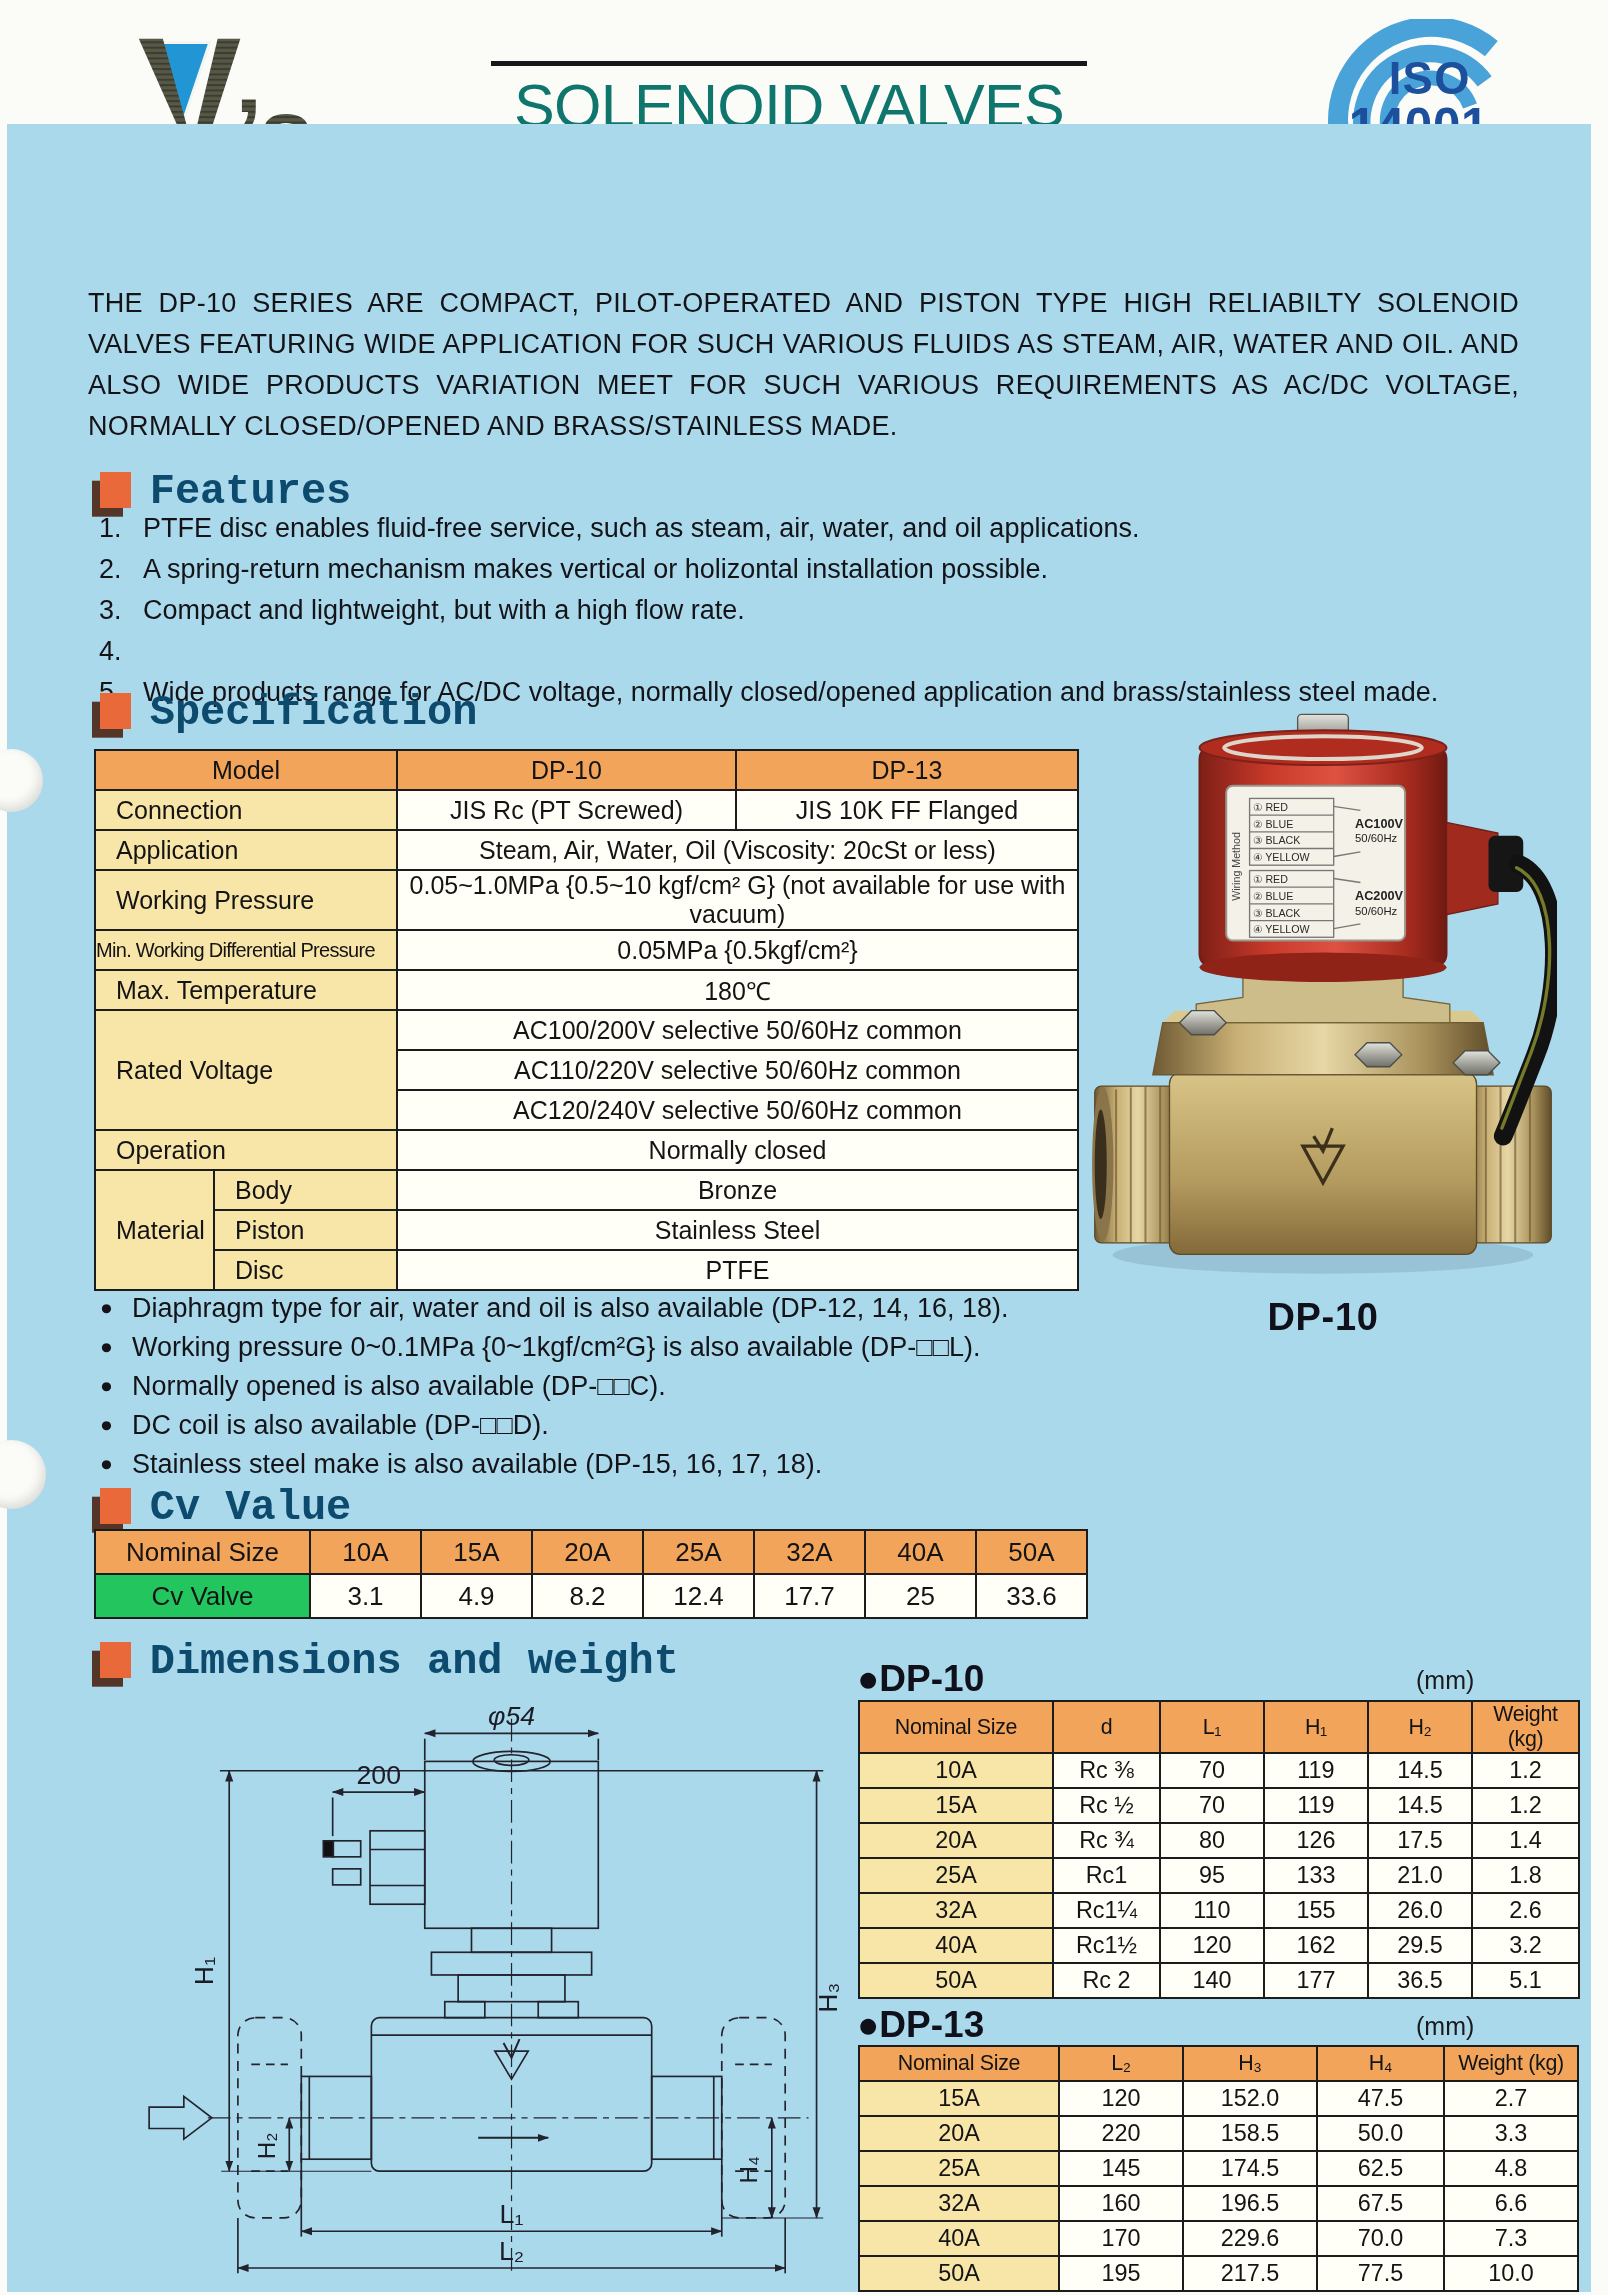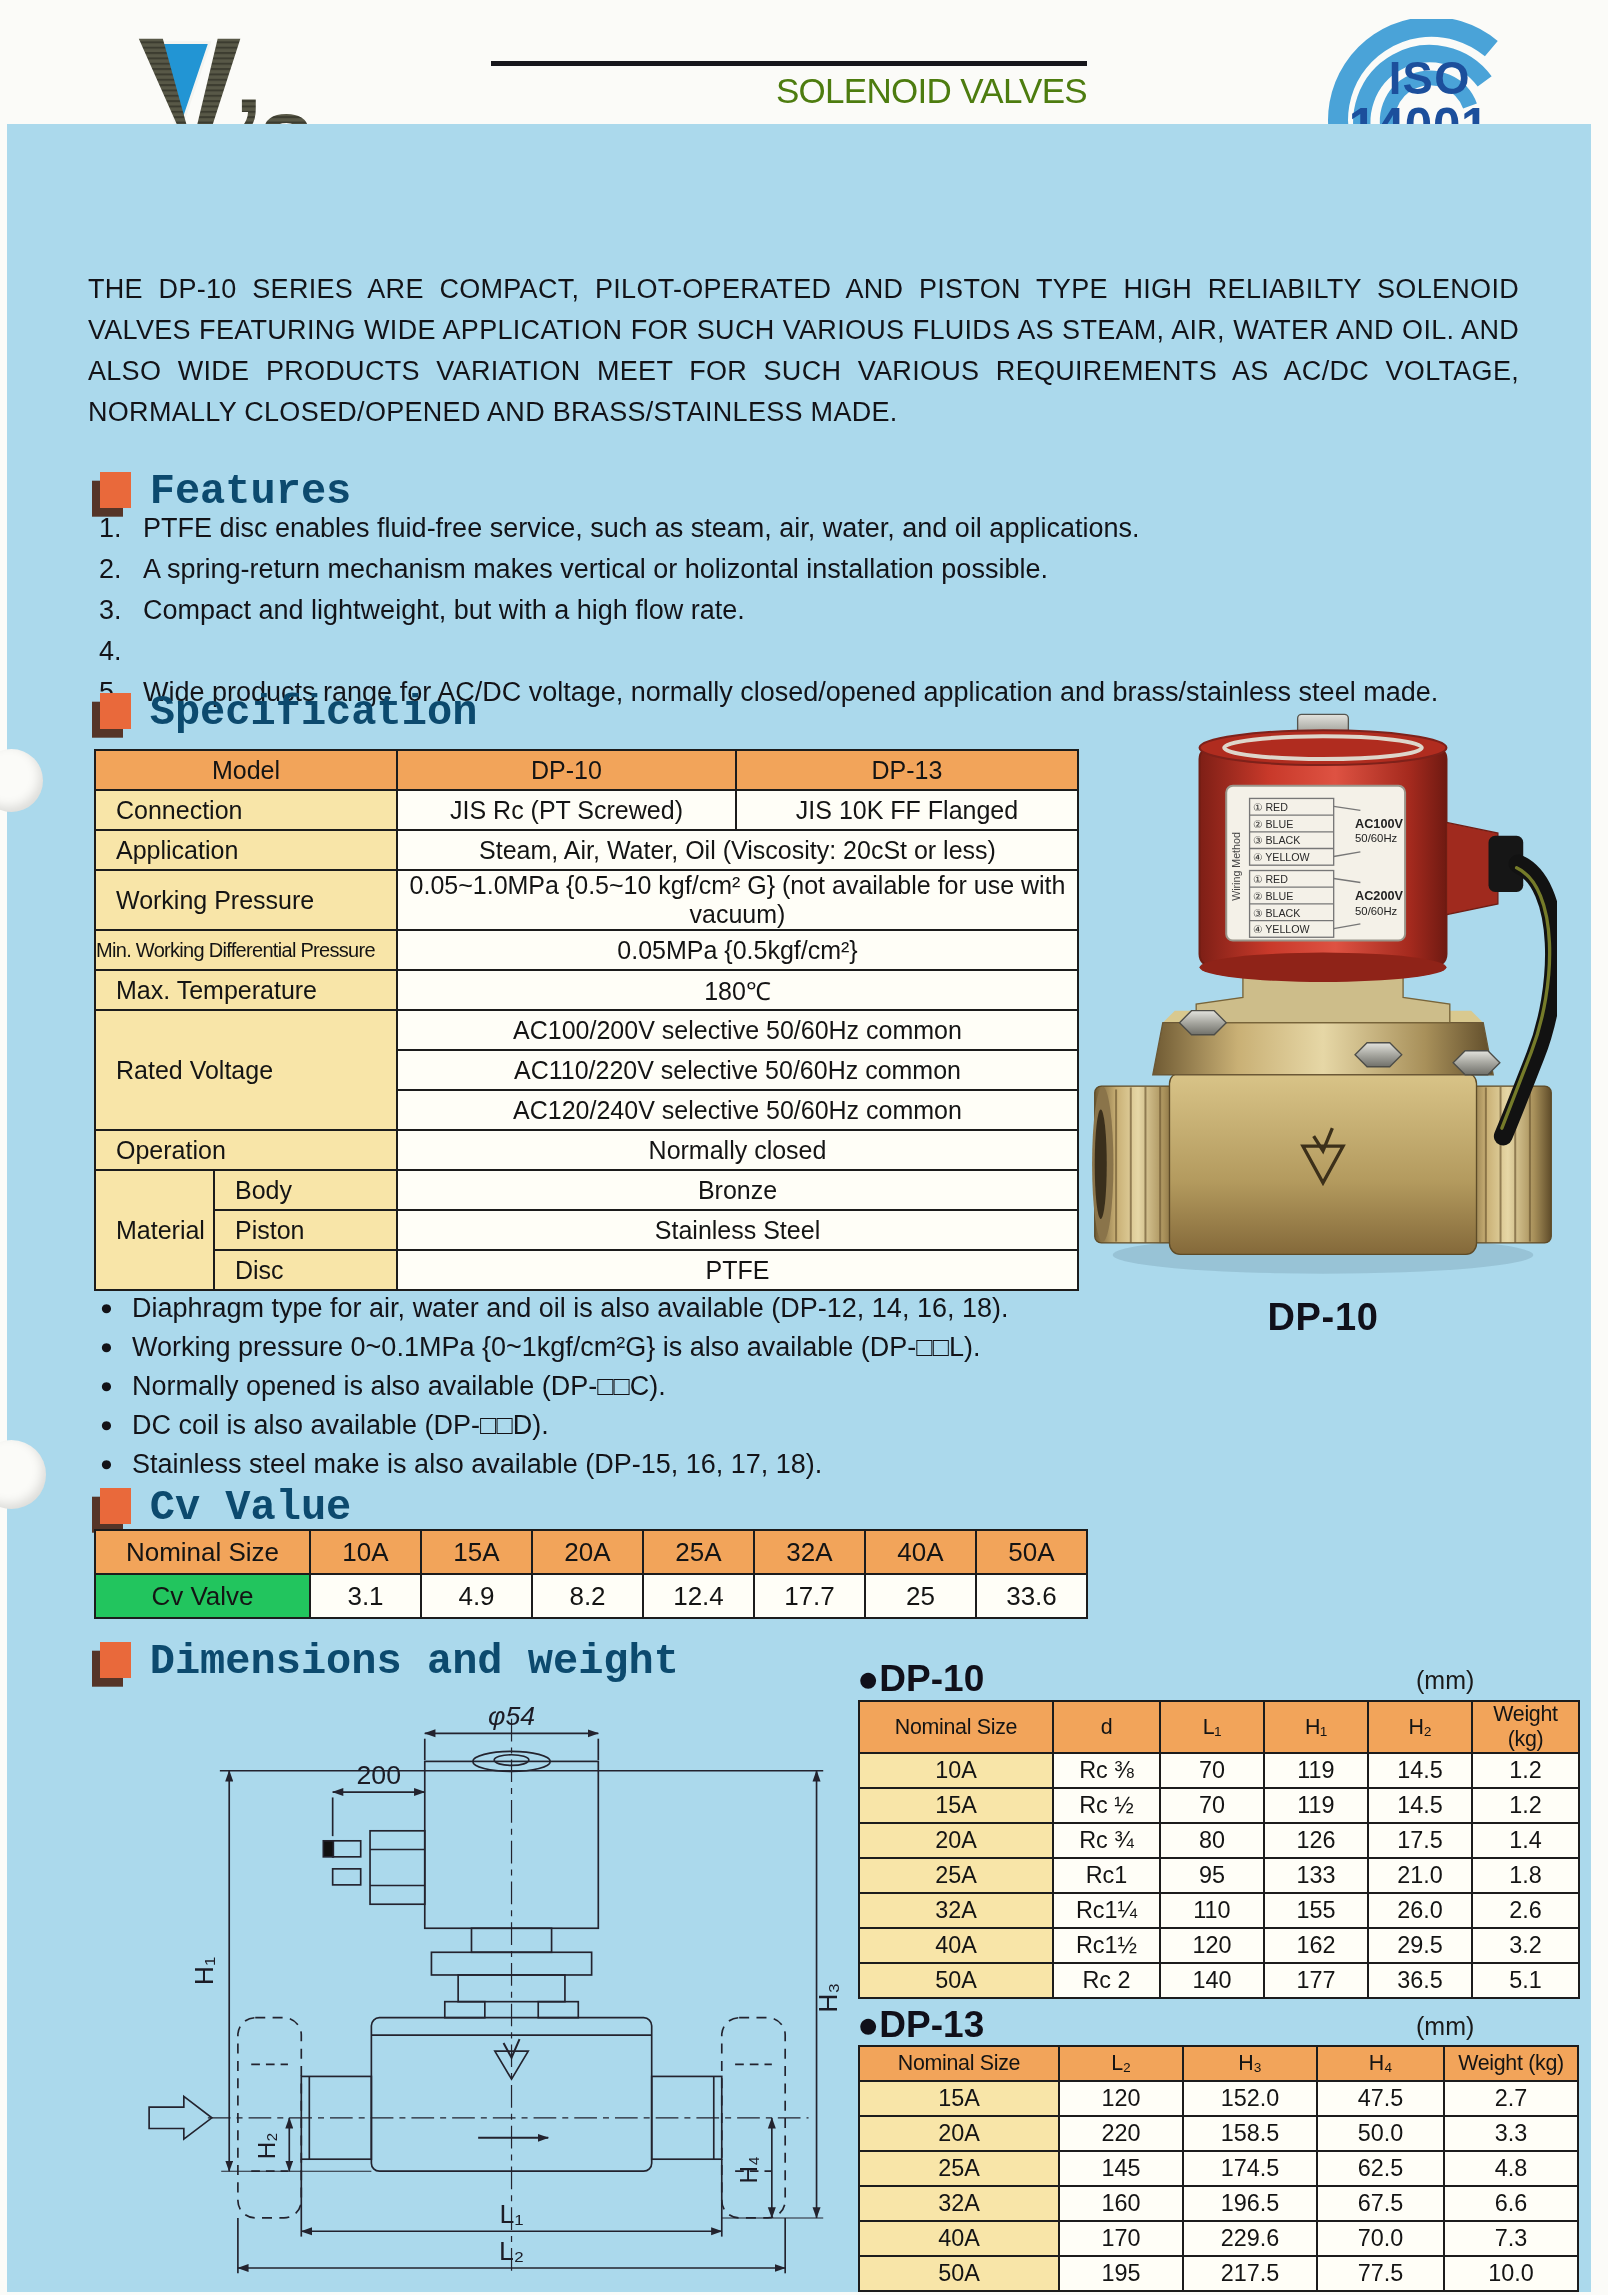--- a/index.html
+++ b/index.html
@@ -13,28 +13,28 @@
           box-shadow: inset -3.3px -4.7px 10.7px rgba(0,0,0,.13); }
   .hole1 { left:-20px; top:749px; width:63px; height:63px; }
   .hole2 { left:-23px; top:1440px; width:69px; height:69px; }
 
   
   .logo { position:absolute; left:128px; top:28px; width:214px; }
   .tagline { font-family:"Liberation Serif", serif; font-size:23px; color:#23231d;
              letter-spacing:0.7px; margin-top:2.7px; white-space:nowrap; }
   .title-rule { position:absolute; left:491px; width:596px; height:4.7px; background:#17171c; }
   .rule-top { top:61px; } .rule-bottom { top:142px; }
-  .main-title { position:absolute; left:491px; top:71px; width:596px; text-align:right;
-                font-size:35px; font-weight:400; letter-spacing:-0.7px; color:#4d7c0f; white-space:nowrap; }
+  .main-title { position:absolute; left:491px; top:71px; width:596px; text-align:center;
+                font-size:61px; font-weight:400; letter-spacing:-0.7px; color:#0f766e; white-space:nowrap; }
   .series-title { position:absolute; left:394px; top:150px; width:801px; text-align:center;
                   font-size:81px; font-weight:700; letter-spacing:-2px; color:#10101a; white-space:nowrap; }
   .iso { position:absolute; left:1310px; top:18.7px; }
 
   
-  .intro { position:absolute; left:88px; top:269px; width:1431px; font-size:27px;
+  .intro { position:absolute; left:88px; top:283px; width:1431px; font-size:27px;
            line-height:1.52; text-align:justify; letter-spacing:0.3px; color:#131318; }
 
   
   .sec { position:absolute; white-space:nowrap; }
   .sq { display:inline-block; width:31px; height:36px; background:#e9693b;
         box-shadow:-8px 8.7px 0 #553528; margin-right:18.7px; vertical-align:-5.3px; }
   .sec-title { display:inline-block; font-size:42px; font-weight:700; color:#0c4a6e;font-family:Liberation Mono, monospace; }
 
   
   .features { position:absolute; left:99px; top:514px; width:1423px; }

